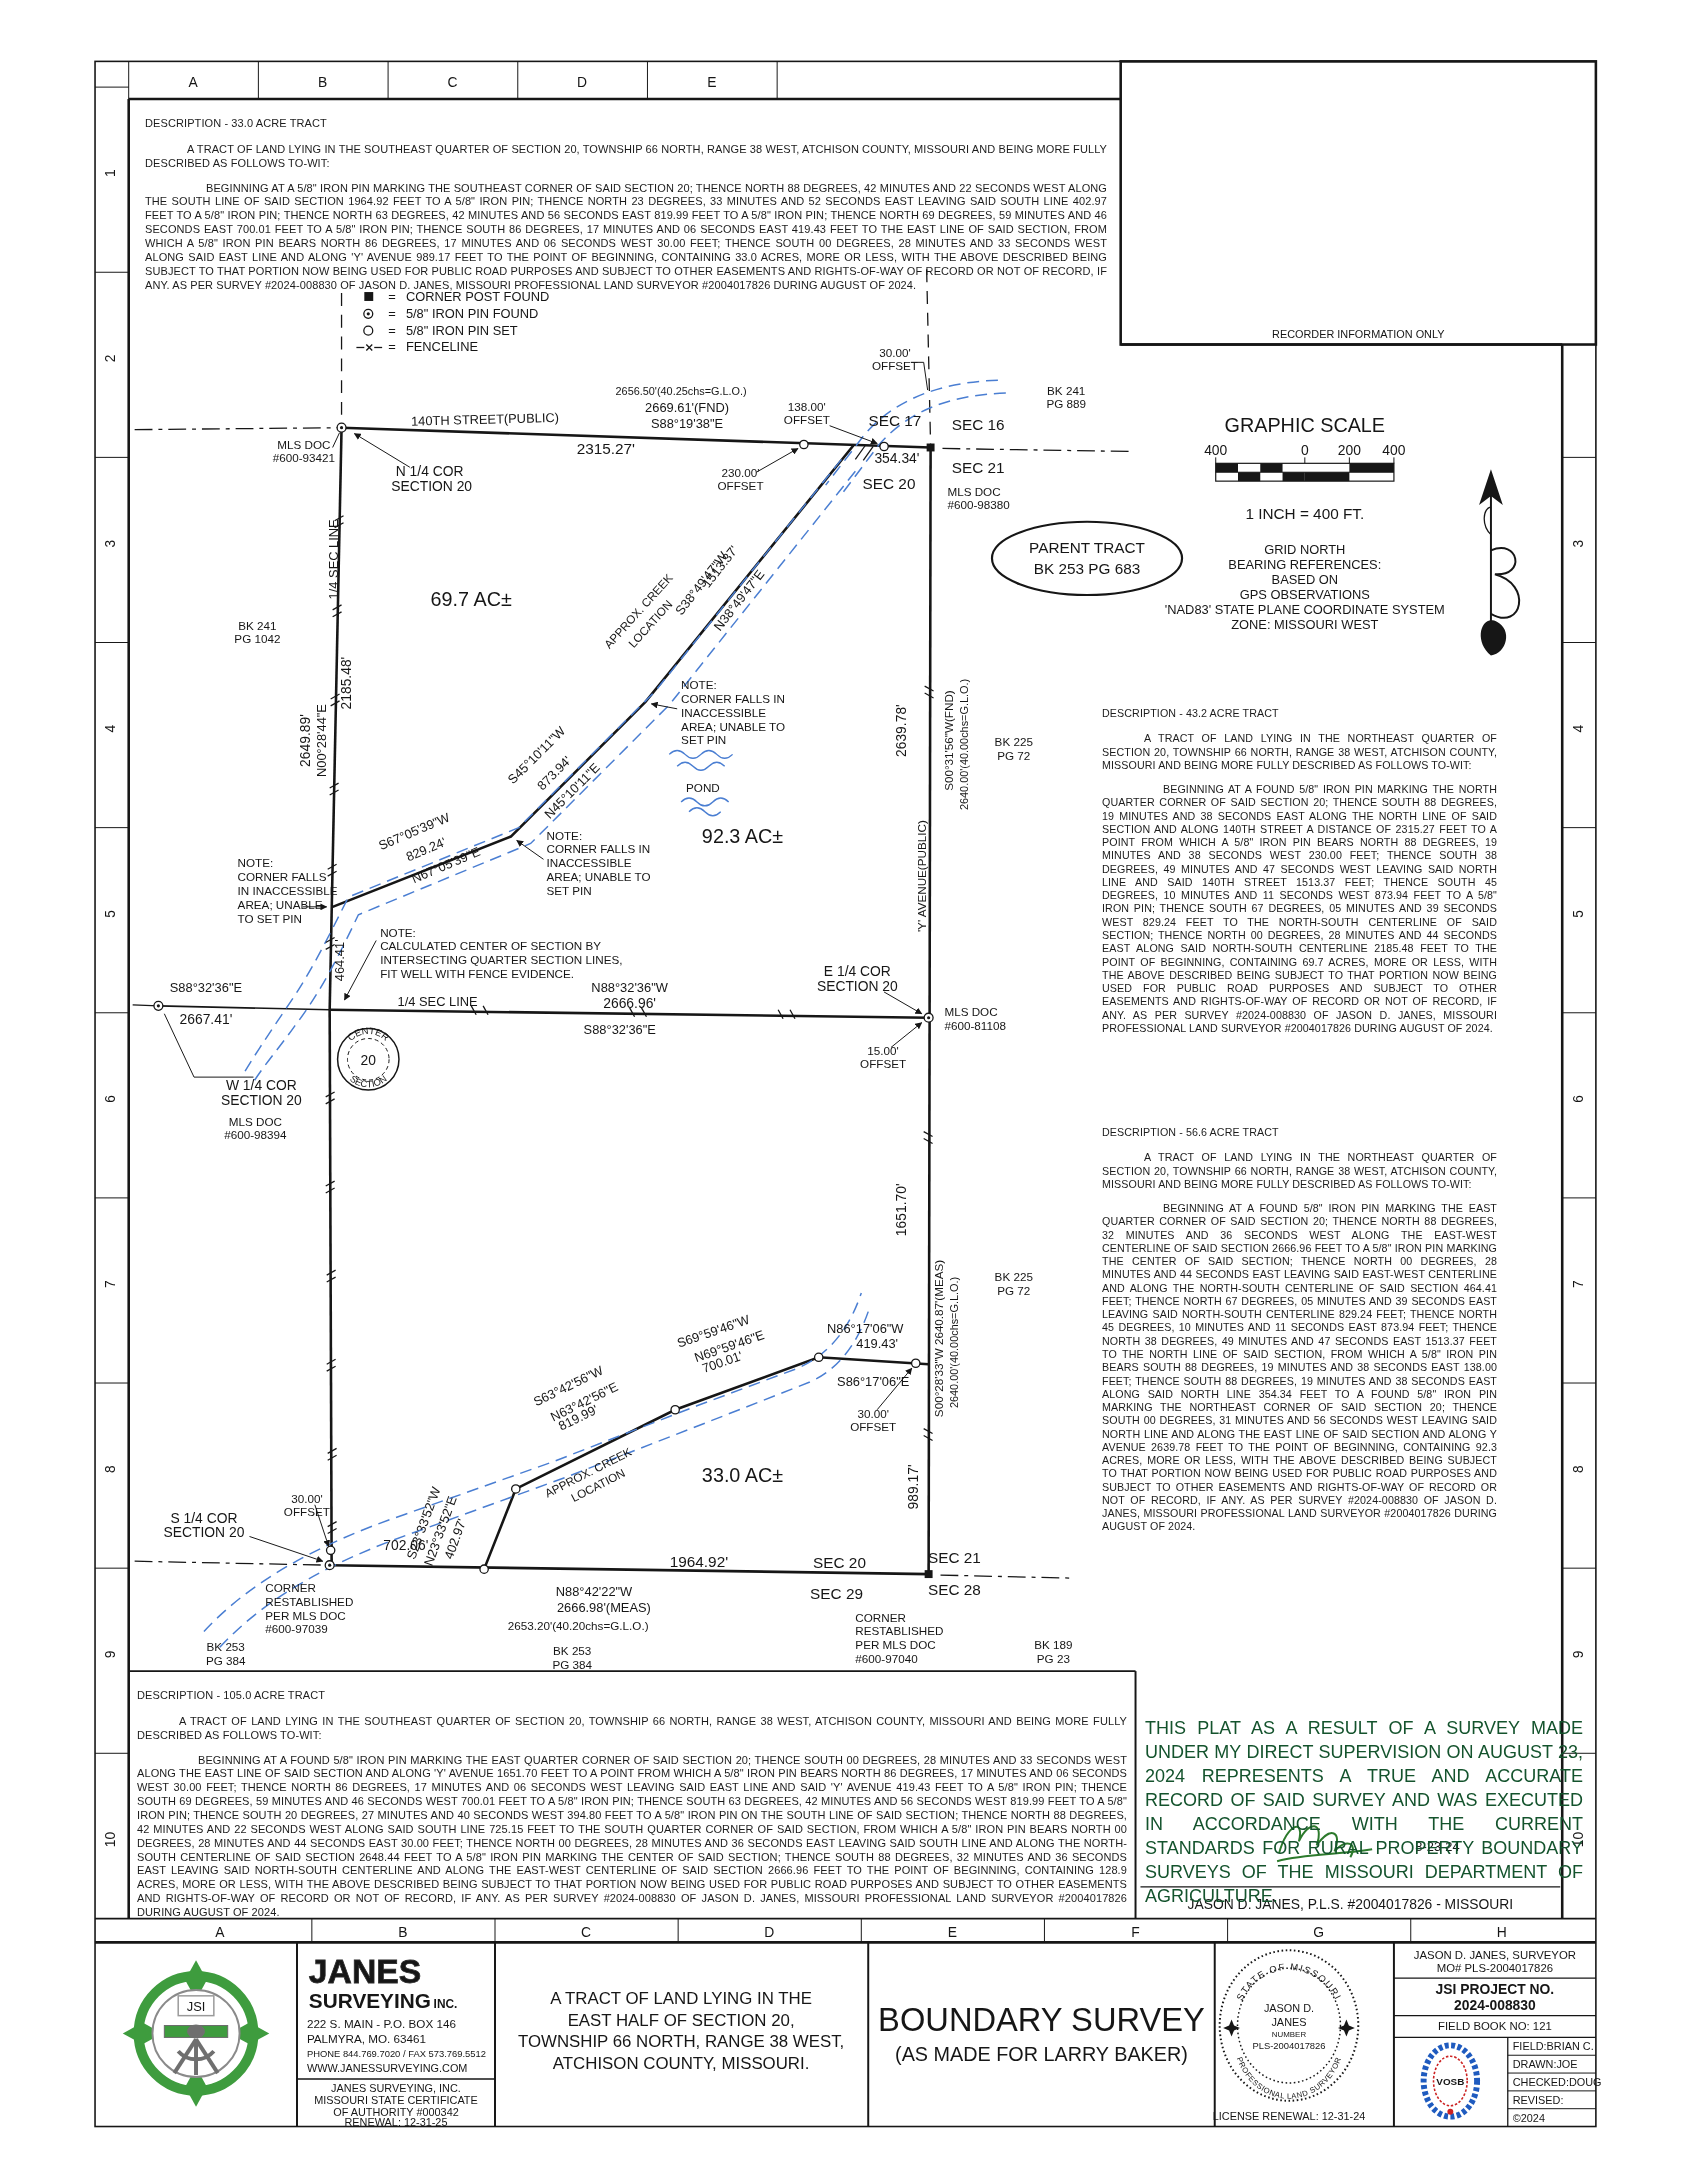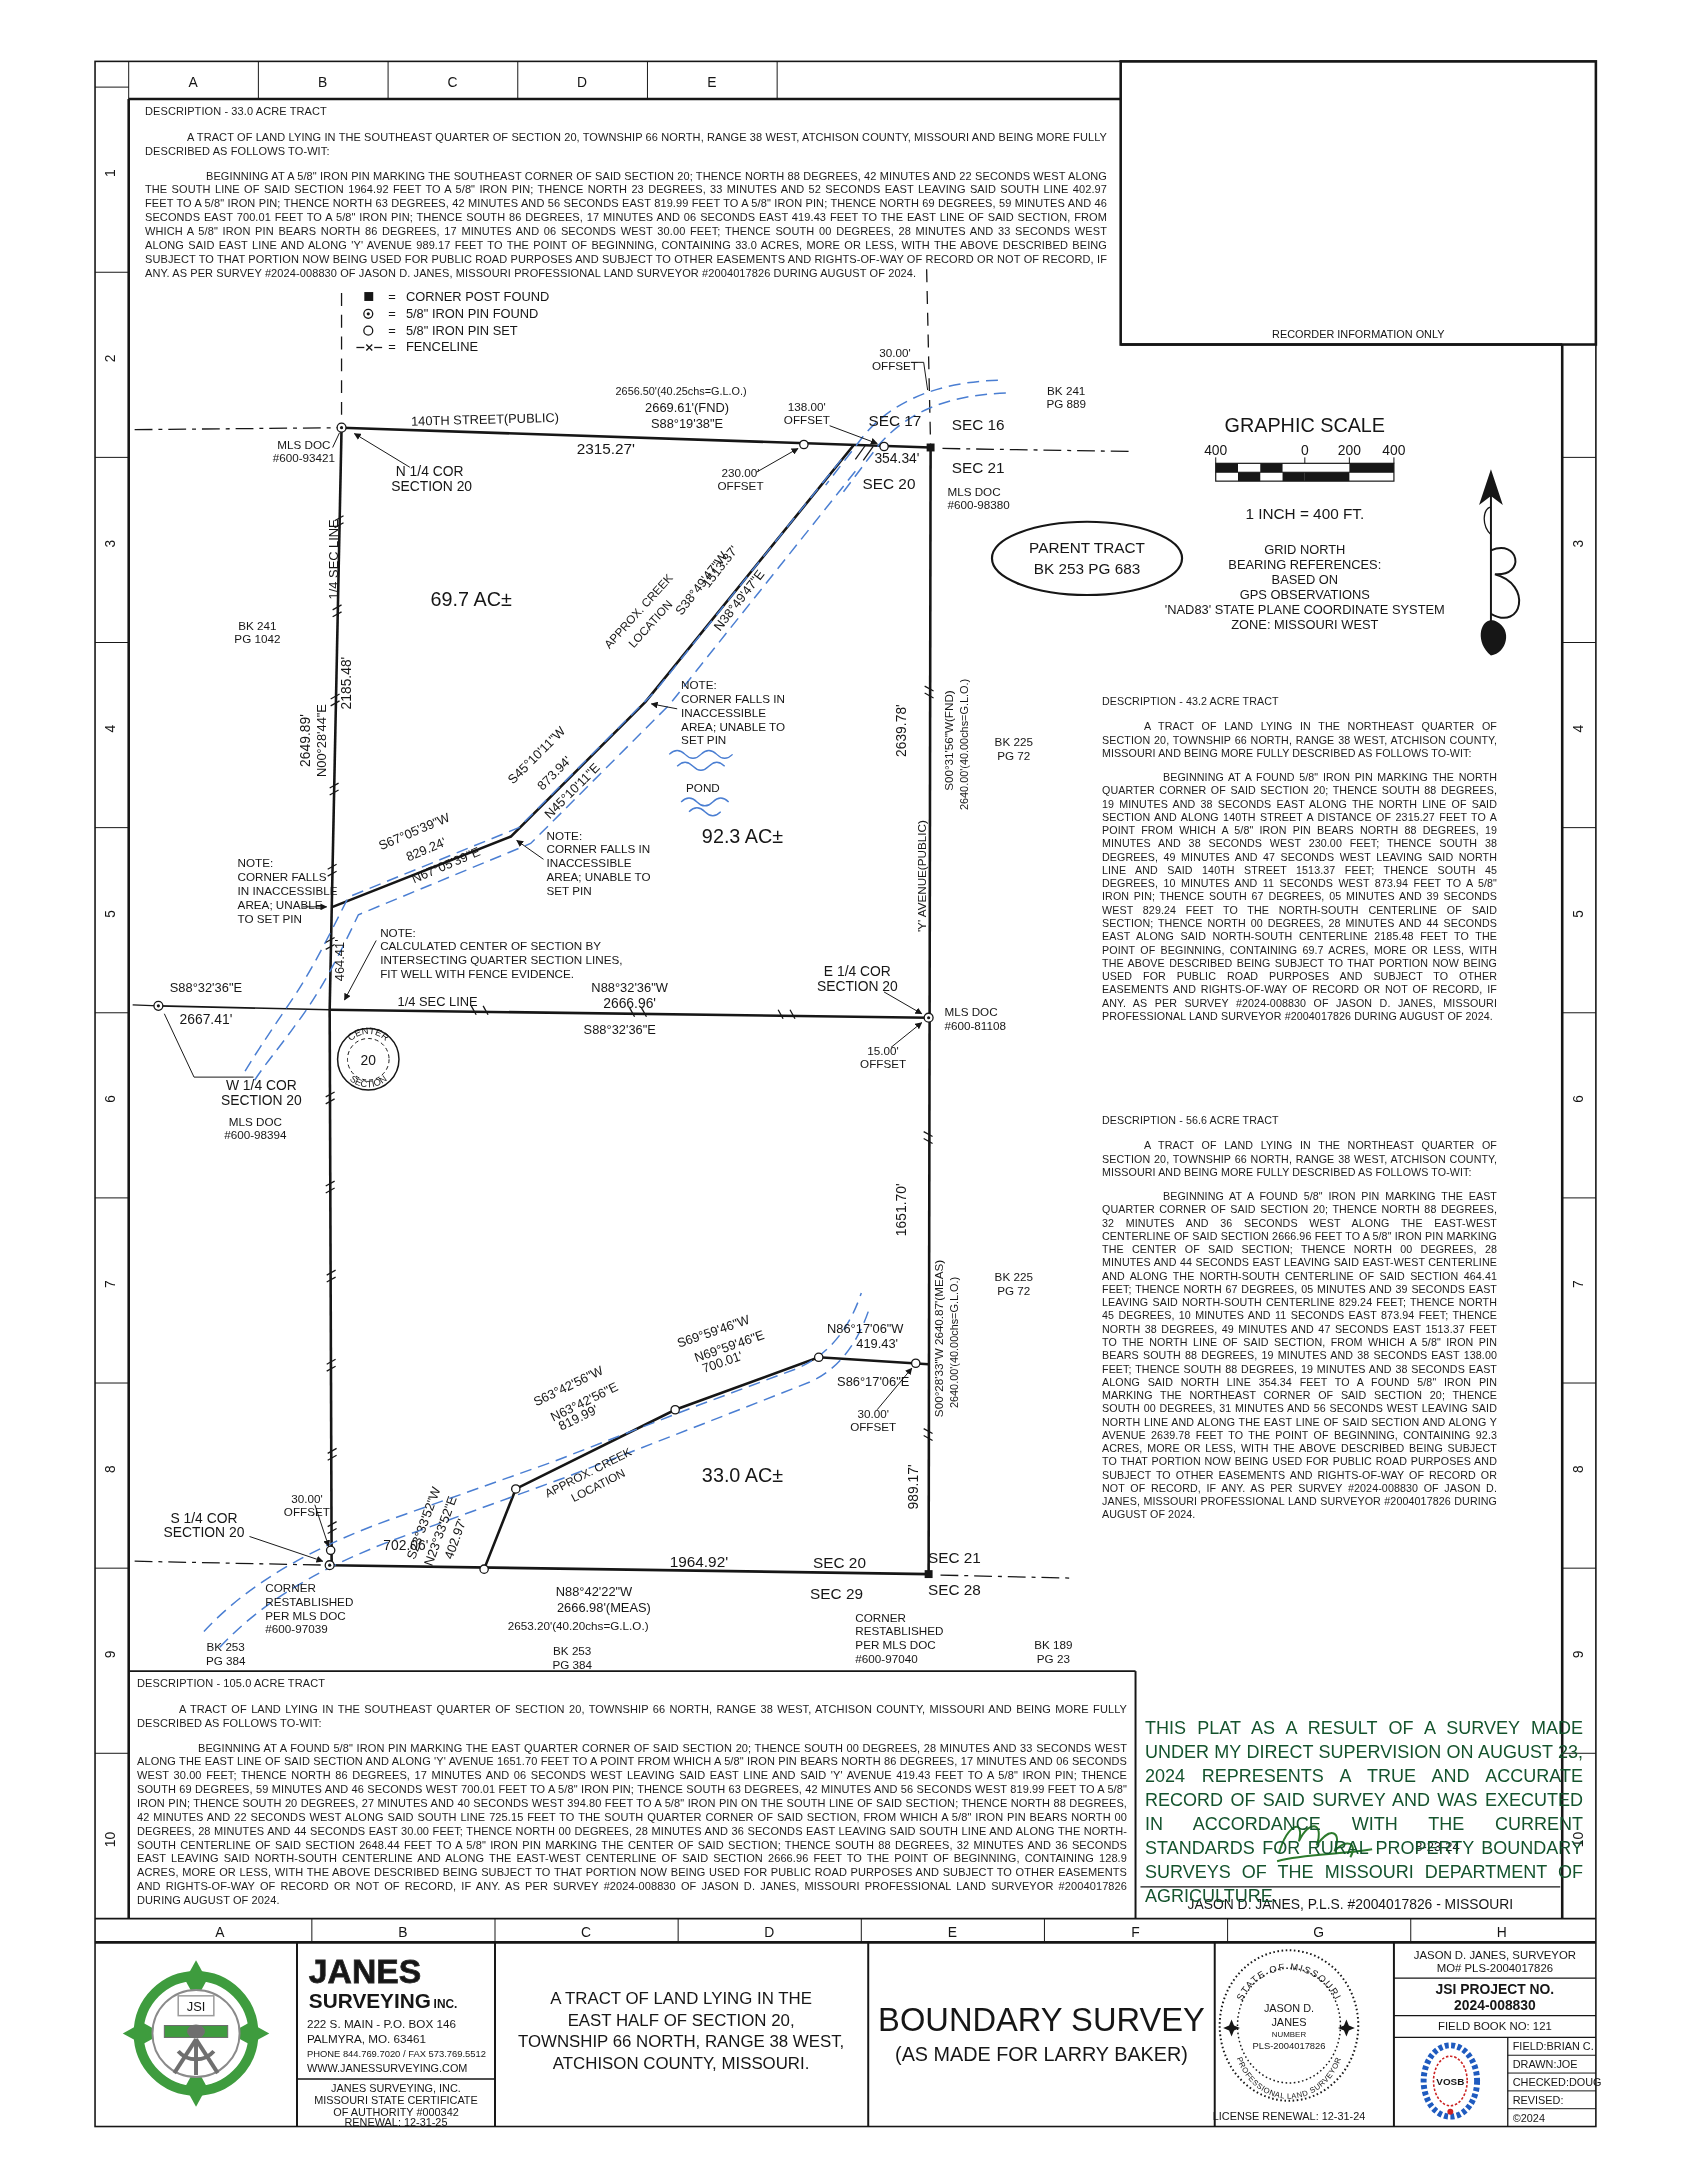--- a/index.html
+++ b/index.html
@@ -7,21 +7,21 @@
   #plat{position:absolute;left:0;top:0;width:1683px;height:2178px}
   svg text{fill:#161616;font-family:"Liberation Sans",sans-serif;text-anchor:middle}
   svg .st{text-anchor:start}
   .s10{font-size:9.5px}.s11{font-size:11px}.s12{font-size:11.8px}.s13{font-size:13px}.s14{font-size:14px}.s15{font-size:15.5px}.s17{font-size:17px}.s20{font-size:20px}
   .ln{stroke:#161616;fill:none}
   .w1{stroke-width:1}.w13{stroke-width:1.3}.w16{stroke-width:1.6}.w2{stroke-width:2}.w26{stroke-width:2.6}
   .dsh{stroke-dasharray:13 9}.dd{stroke-dasharray:18 6 4 6}
   .creek{stroke:#4a7ed2;stroke-width:1.5;fill:none;stroke-dasharray:12 7}
   .pin{stroke:#161616;fill:#fff;stroke-width:1.3}
   .desc{position:absolute;color:#1c1c1c;text-align:justify;letter-spacing:0.1px}
-  .desc .ttl{margin:0 0 12px 0;white-space:nowrap}
+  .desc .ttl{margin:12px 0 12px 0;white-space:nowrap}
   .desc p{margin:0 0 11px 0}
   .ind1{text-indent:42px}.ind2{text-indent:61px}
   .f11{font-size:11px;line-height:1.26}
   .f108{font-size:10.7px;line-height:1.24}
   .stmt{position:absolute;left:1145px;top:1717px;width:438px;font-size:18px;line-height:1.33;text-align:justify;color:#14532d}
 </style>
 </head>
 <body>
 
 <div id="sheet">

